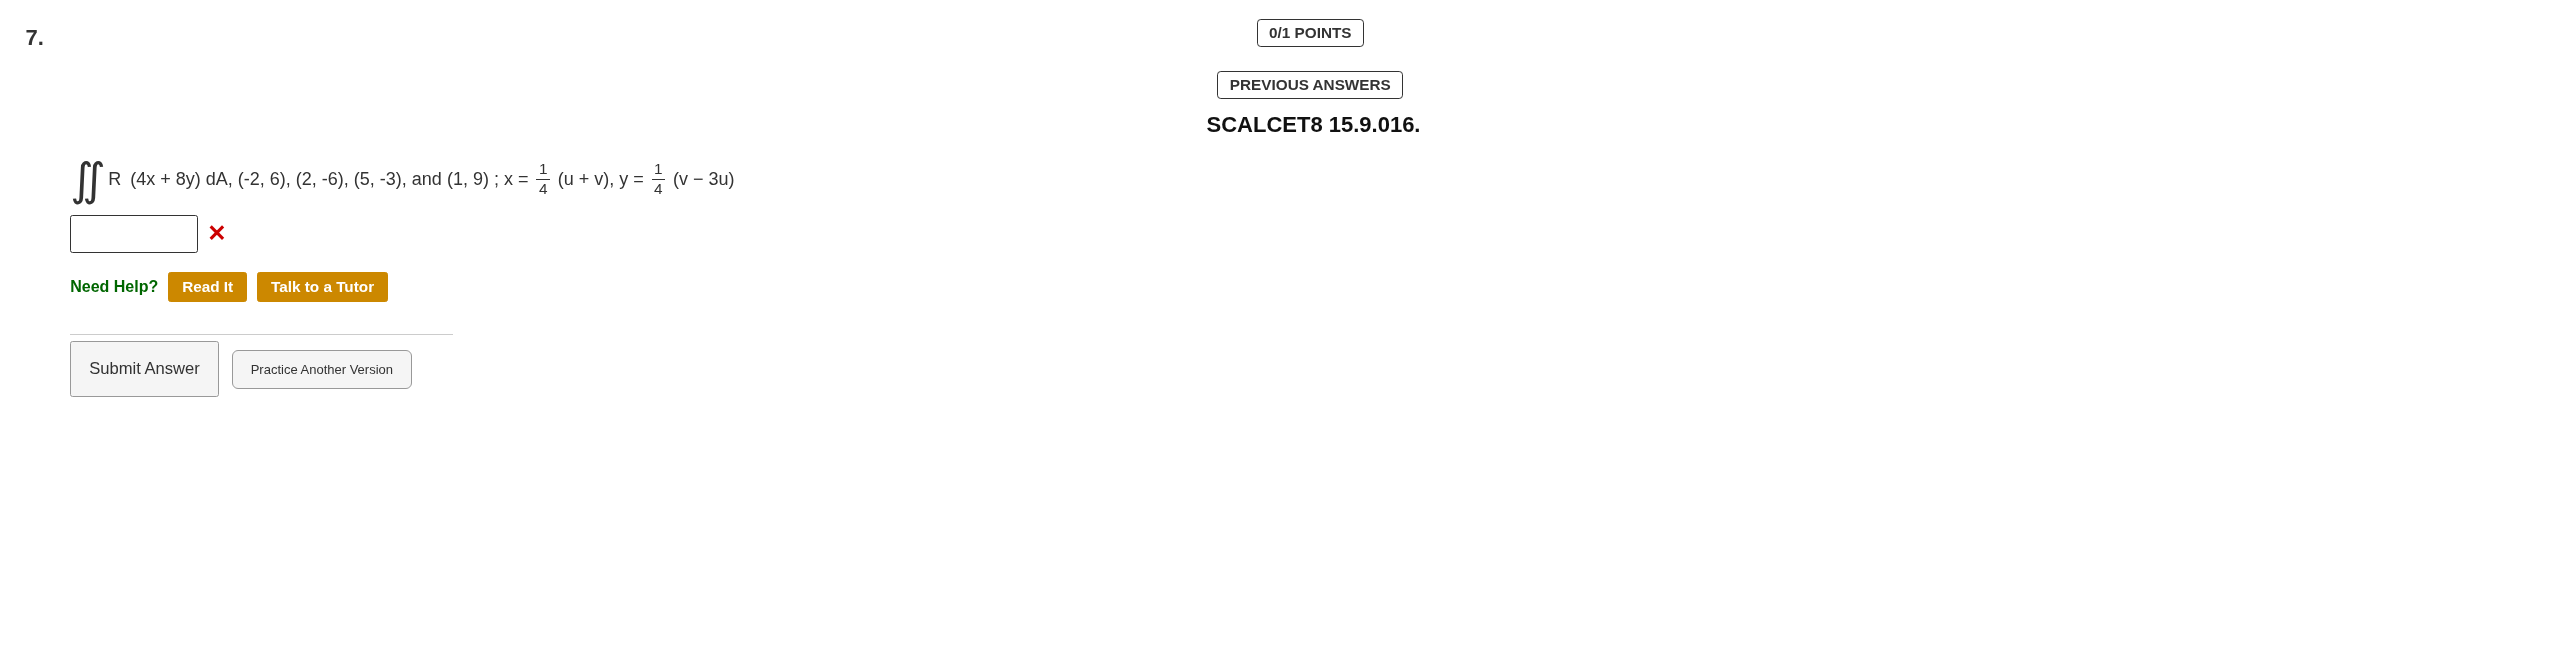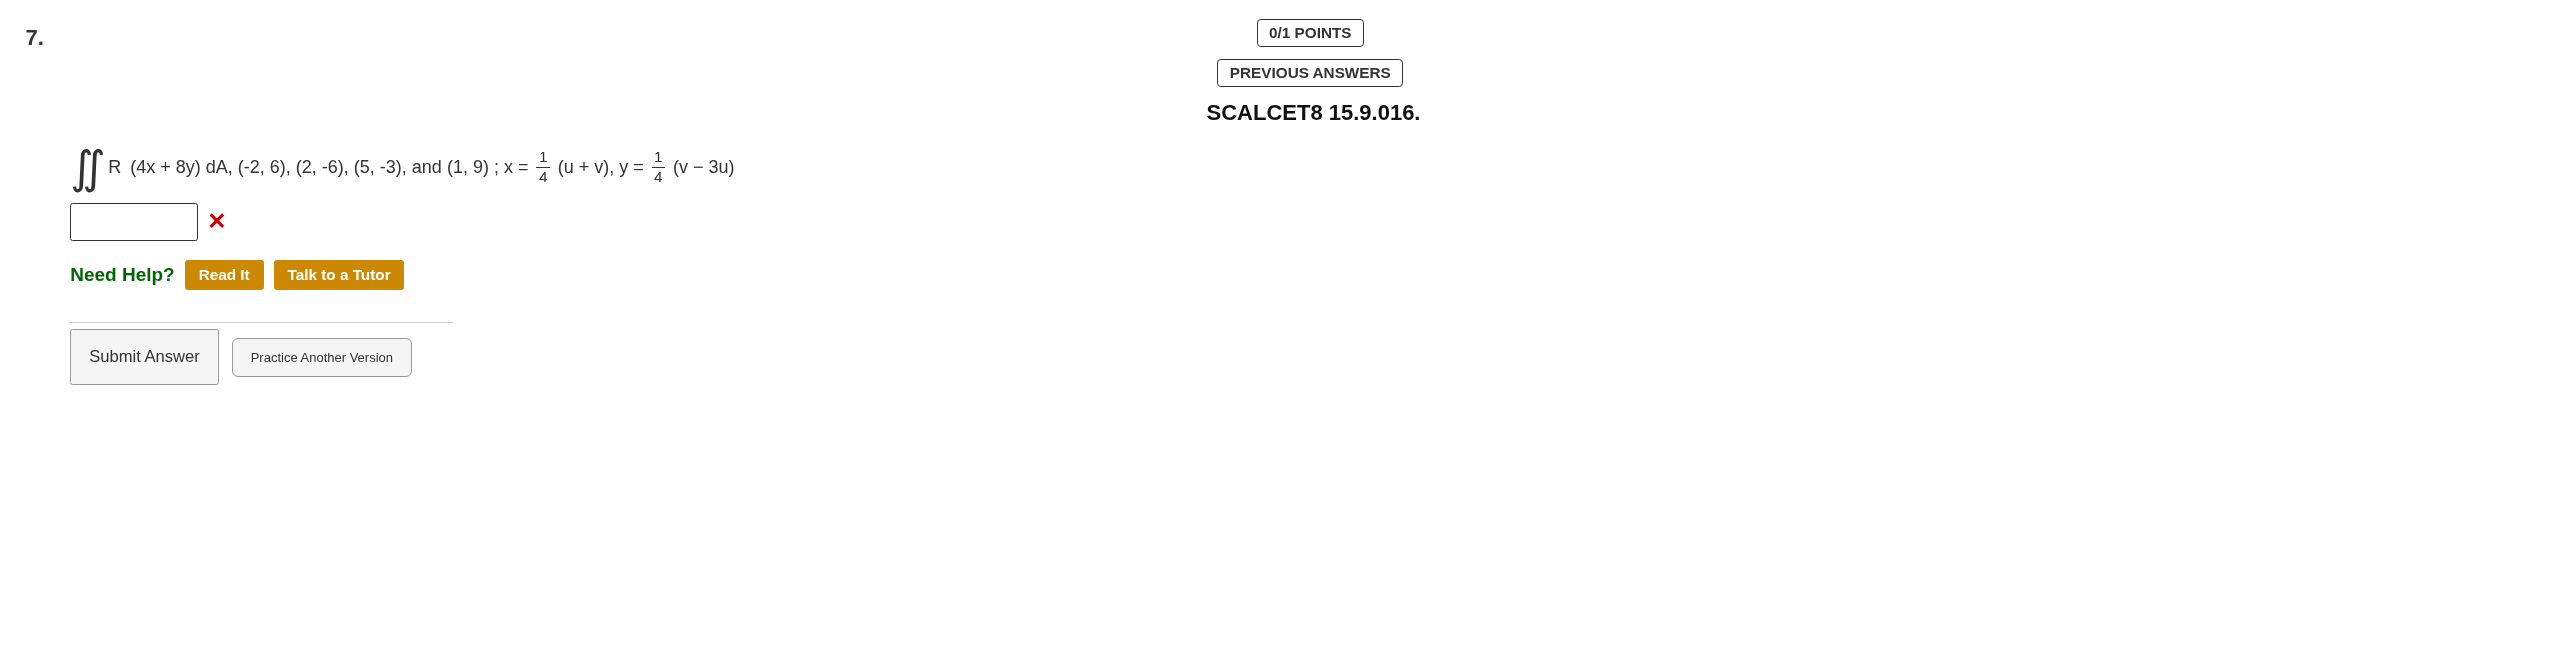--- a/index.html
+++ b/index.html
@@ -59,20 +59,21 @@
     }
 
     .prev-answers-badge {
       border: 1.3px solid #333333;
       border-radius: 3.8px;
       padding: 3.8px 11.5px;
       font-size: 15.3px;
       font-weight: bold;
       color: #333333;
       white-space: nowrap;
+      margin-top: 12px;
     }
 
     .problem-id {
       font-size: 22px;
       font-weight: bold;
       color: #111111;
       margin-left: 6.4px;
     }
 
     .problem-description {
@@ -153,21 +154,21 @@
 
     .need-help-row {
       display: flex;
       flex-direction: row;
       align-items: center;
       gap: 10.2px;
       margin-bottom: 25.6px;
     }
 
     .need-help-label {
-      font-size: 19px;
+      font-size: 16px;
       font-weight: bold;
       color: #006600;
     }
 
     .help-button {
       border: 1.3px solid #cc8800;
       background-color: #cc8800;
       color: #ffffff;
       font-size: 15.3px;
       font-weight: bold;

